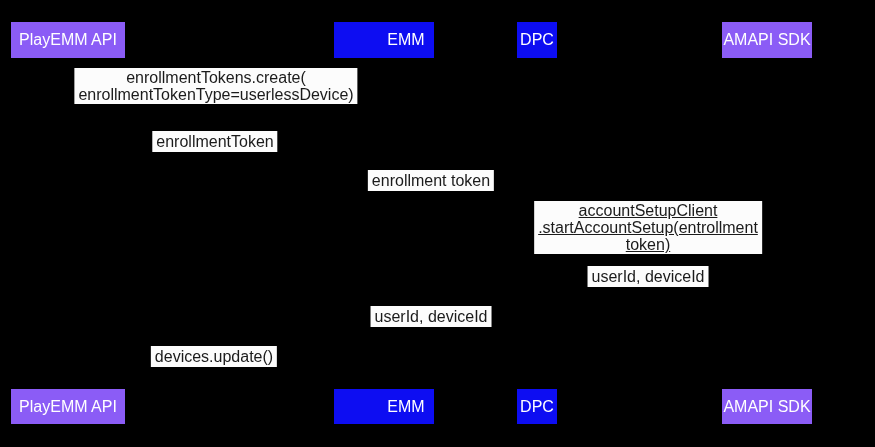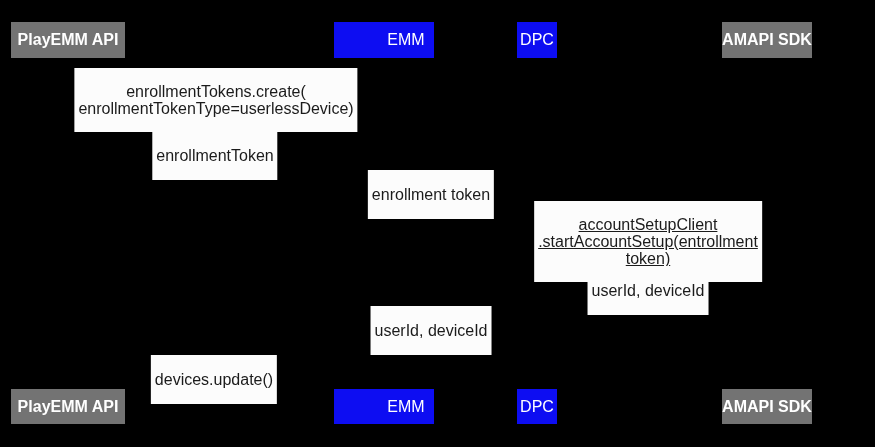--- a/index.html
+++ b/index.html
@@ -21,47 +21,47 @@
   .actor {
     position: absolute;
     height: 36px;
     display: flex;
     align-items: center;
     justify-content: center;
     color: #ffffff;
     font-size: 16px;
     white-space: nowrap;
   }
-  .actor.green { background: #737373; font-weight: bold; }
+  .actor.green { background: #8b5cf6; }
   .actor.blue  { background: #0d0df2; }
   .row-top .actor    { top: 22px; }
   .row-bottom .actor { top: 389px; height: 35px; }
   .pos-playemm { left: 11px;  width: 114px; }
   .pos-emm     { left: 334px; width: 56px; padding-left: 44px;  }
   .pos-dpc     { left: 477px; width: 40px; margin-left: 40px;  }
   .pos-amapi   { left: 722px; width: 90px; }
   .msg {
     position: absolute;
     transform: translateX(-50%);
     background: #fcfcfc;
     color: #1b1b1b;
     font-size: 16px;
     line-height: 19px;
-    padding: 15px 4px;
+    padding: 1px 4px;
     text-align: center;
     white-space: pre-line;
   }
   .msg.two-line { line-height: 17px; }
   .m1 { left: 216px; top: 68px;  }
   .m2 { left: 215px; top: 131px; }
   .m3 { left: 431px; top: 170px; }
   .m4 { left: 648px; top: 201px; text-decoration: underline; }
   .m5 { left: 648px; top: 266px; }
   .m6 { left: 431px; top: 306px; }
-  .m7 { left: 214px; top: 355px; }
+  .m7 { left: 214px; top: 346px; }
 </style>
 </head>
 <body>
 
 <div class="diagram">
 
   <div class="row-top">
     <div class="actor green pos-playemm">
       <span>PlayEMM API</span>
     </div>

